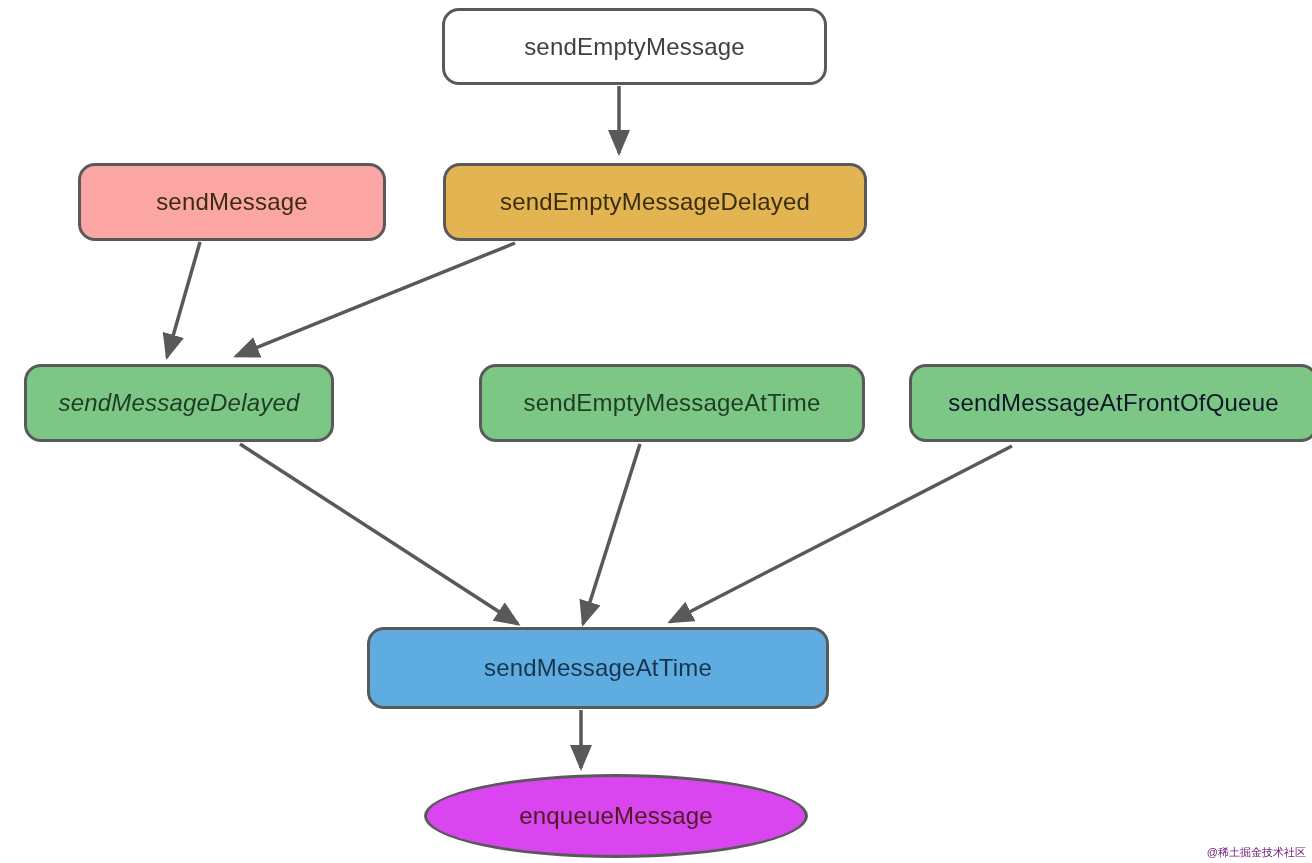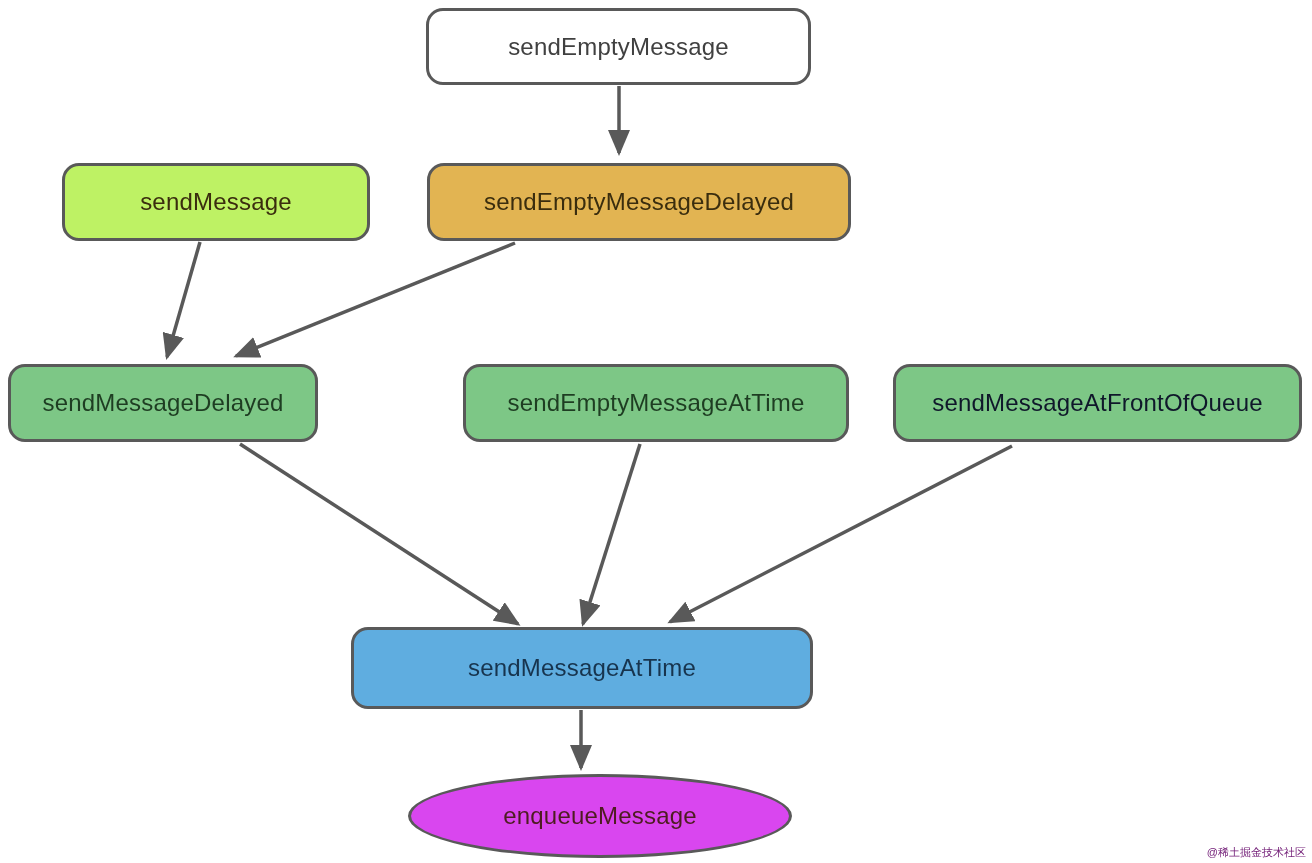--- a/index.html
+++ b/index.html
@@ -27,26 +27,27 @@
     box-sizing: border-box;
     display: flex;
     align-items: center;
     justify-content: center;
     border: 3.5px solid #595959;
     border-radius: 17px;
     font-size: 24px;
     letter-spacing: 0.2px;
     z-index: 2;
     white-space: nowrap;
+    margin-left: 16px;
   }
   
   .n-send-empty-message        { left: 426px; top: 8px;   width: 385px; height: 77px; background: #ffffff; color: #404040; }
-  .n-send-message              { left: 62px;  top: 163px; width: 308px; height: 78px; background: #bef264; color: #3a2d0e; }
+  .n-send-message              { left: 62px;  top: 163px; width: 308px; height: 78px; background: #fca5a5; color: #3a2d0e; }
   .n-send-empty-message-delayed{ left: 427px; top: 163px; width: 424px; height: 78px; background: #e2b452; color: #3a2d0e; }
-  .n-send-message-delayed      { left: 8px;   top: 364px; width: 310px; height: 78px; background: #7dc786; color: #1e3d22; }
+  .n-send-message-delayed      { left: 8px;   top: 364px; width: 310px; height: 78px; background: #7dc786; color: #1e3d22; font-style: italic; }
   .n-send-empty-message-at-time{ left: 463px; top: 364px; width: 386px; height: 78px; background: #7dc786; color: #1e3d22; }
   .n-send-message-at-front     { left: 893px; top: 364px; width: 409px; height: 78px; background: #7dc786; color: #0f172a; }
   .n-send-message-at-time      { left: 351px; top: 627px; width: 462px; height: 82px; background: #5fade0; color: #17344e; }
   .n-enqueue-message           { left: 408px; top: 774px; width: 384px; height: 84px; background: #d946ef; color: #4d1c20; border-radius: 50%; }
 
   .param-label {
     position: absolute;
     left: 40px;
     top: 483px;
     padding: 6px 4px;

